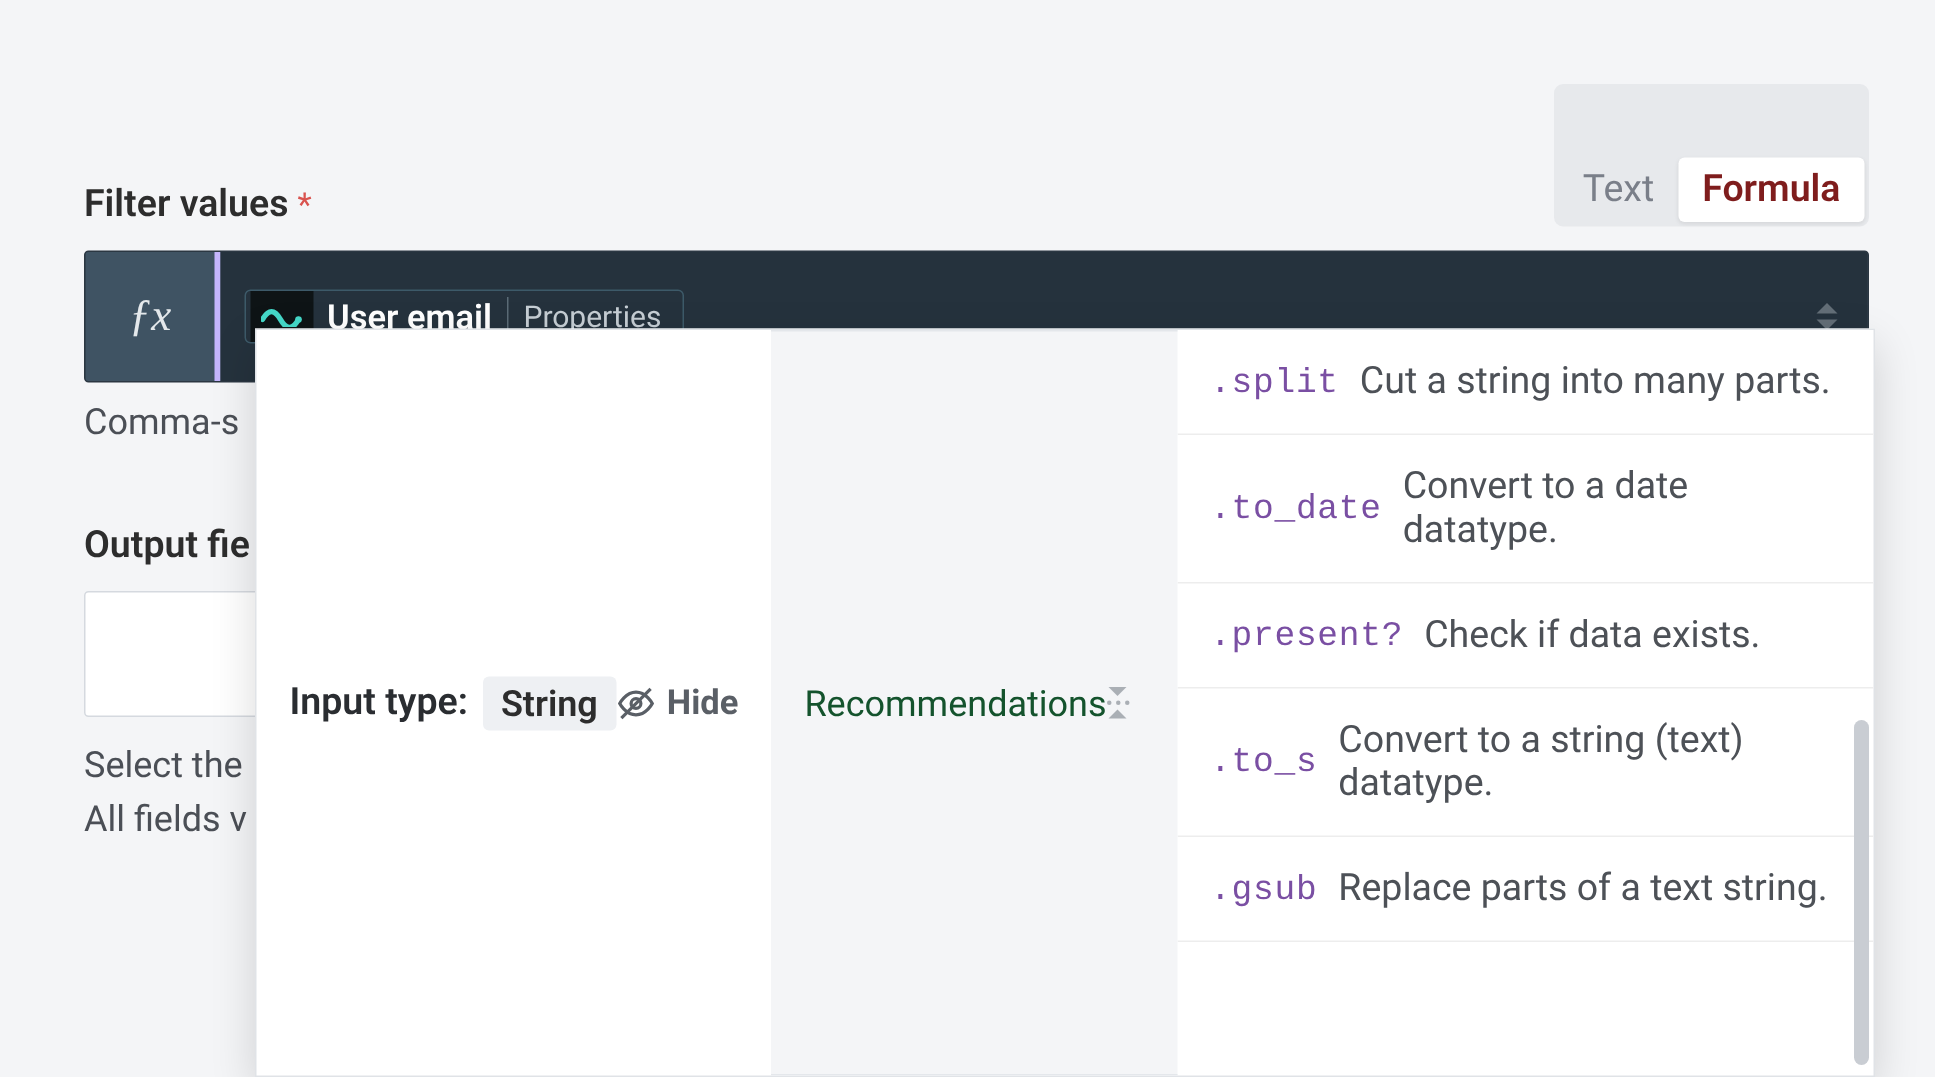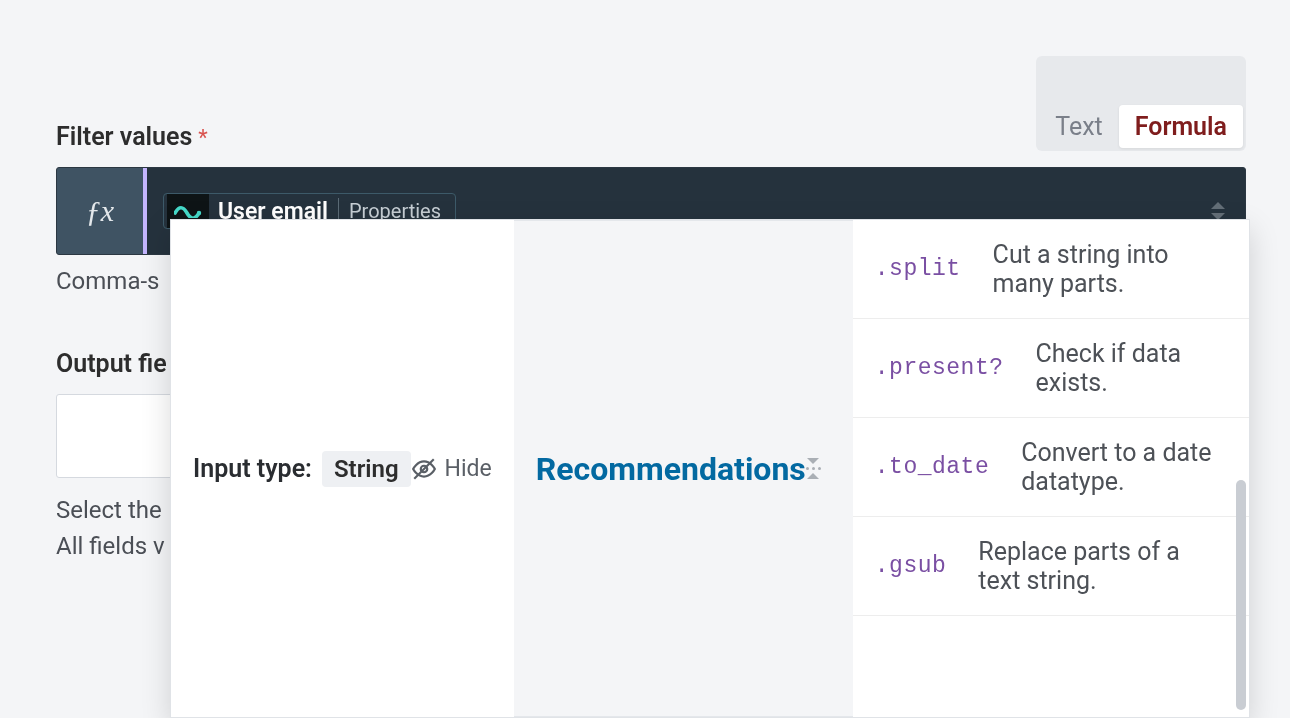--- a/index.html
+++ b/index.html
@@ -219,39 +219,39 @@
     border-radius: 4px;
     font-weight: 600;
     font-size: 24px;
   }
   .dd-hide {
     display: flex;
     align-items: center;
     gap: 8px;
     color: #5a5f66;
     font-size: 23px;
-    font-weight: 400;
+    font-weight: 700;
     cursor: pointer;
   }
   .eye-off {
     width: 26px; height: 26px;
   }
   .dd-group-header {
     background: #f4f5f7;
     border-top: 1px solid #e4e7eb;
     border-bottom: 1px solid #e4e7eb;
     padding: 10px 22px;
     display: flex;
     align-items: center;
     justify-content: space-between;
   }
   .dd-group-header .title {
-    font-size: 32px;
-    font-weight: 700;
-    color: #0369a1;
+    font-size: 24px;
+    font-weight: 400;
+    color: #14532d;
   }
   .collapse-dots {
     display: flex;
     flex-direction: column;
     align-items: center;
     gap: 3px;
     padding-right: 10px;
     opacity: .55;
     cursor: pointer;
   }
@@ -262,21 +262,21 @@
   .collapse-dots .up { border-bottom:6px solid #6f7680; }
 
   .dd-list {
     position: relative;
     overflow-y: auto;
     flex: 1;
   }
   .dd-item {
     display: flex;
     align-items: center;
-    gap: 32px;
+    gap: 14px;
     padding: 20px 22px;
     border-bottom: 1px solid #ededed;
     cursor: pointer;
   }
   .dd-method {
     font-family: "SFMono-Regular", Consolas, "Liberation Mono", Menlo, monospace;
     font-size: 23px;
     color: #7a4fa3;
     letter-spacing: 0.5px;
   }
@@ -369,26 +369,30 @@
         <span class="tri up"></span>
       </span>
     </div>
 
     <div class="dd-list">
       <div class="dd-item">
         <span class="dd-method">.split</span>
         <span class="dd-desc">Cut a string into many parts.</span>
       </div>
       <div class="dd-item">
+        <span class="dd-method">.to_date</span>
+        <span class="dd-desc">Convert to a date datatype.</span>
+      </div>
+      <div class="dd-item">
         <span class="dd-method">.present?</span>
         <span class="dd-desc">Check if data exists.</span>
       </div>
       <div class="dd-item">
-        <span class="dd-method">.to_date</span>
-        <span class="dd-desc">Convert to a date datatype.</span>
+        <span class="dd-method">.to_s</span>
+        <span class="dd-desc">Convert to a string (text) datatype.</span>
       </div>
       <div class="dd-item">
         <span class="dd-method">.gsub</span>
         <span class="dd-desc">Replace parts of a text string.</span>
       </div>
     </div>
 
     <div class="dd-scrollbar"></div>
   </div>
 

